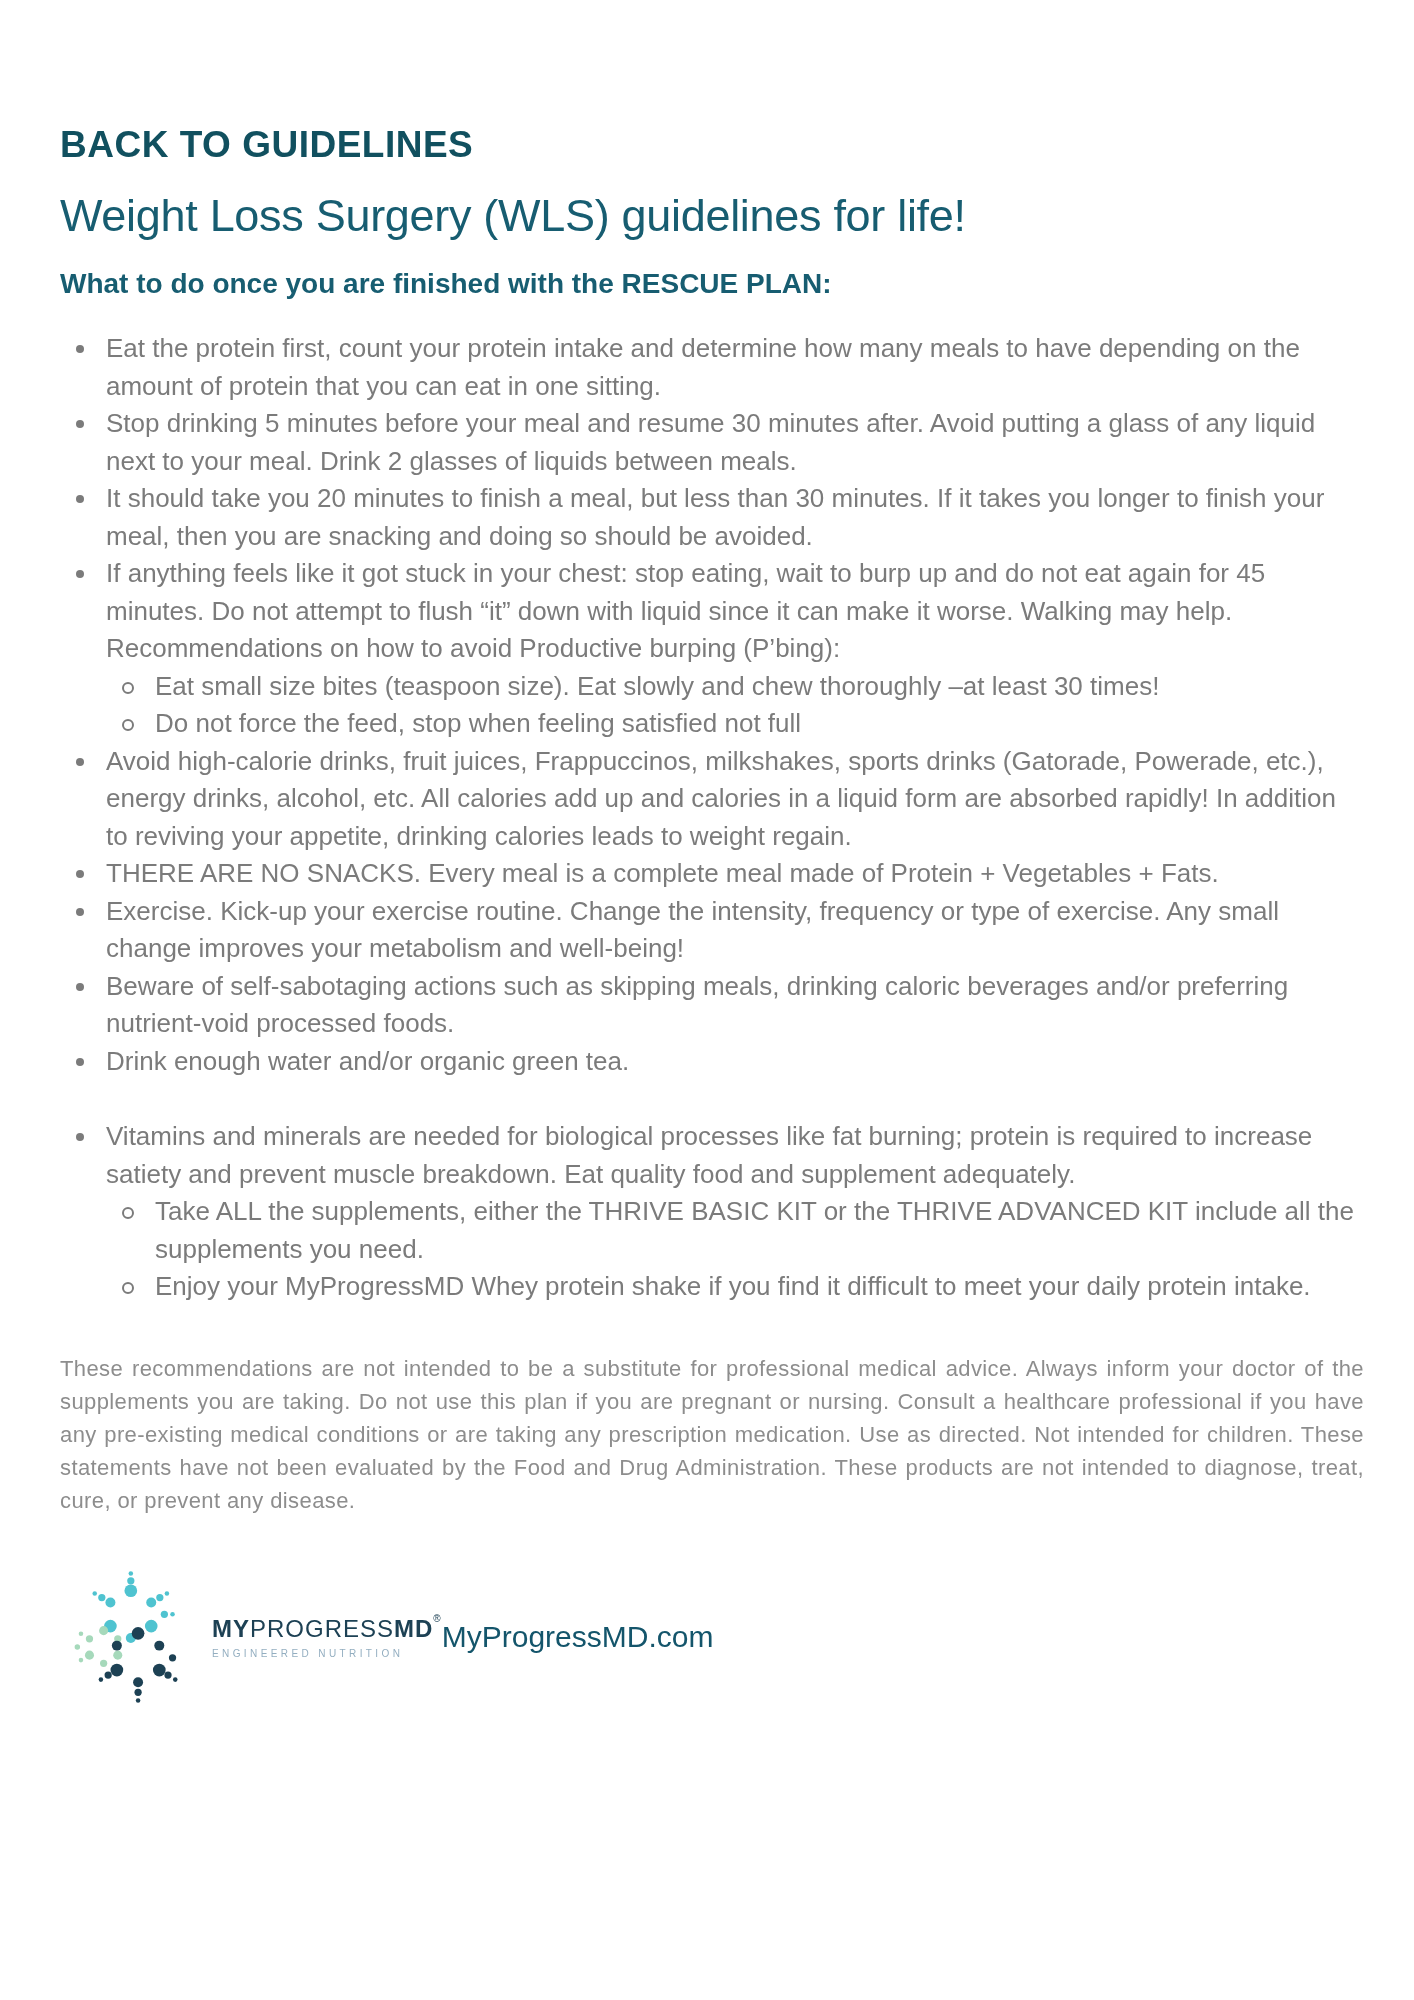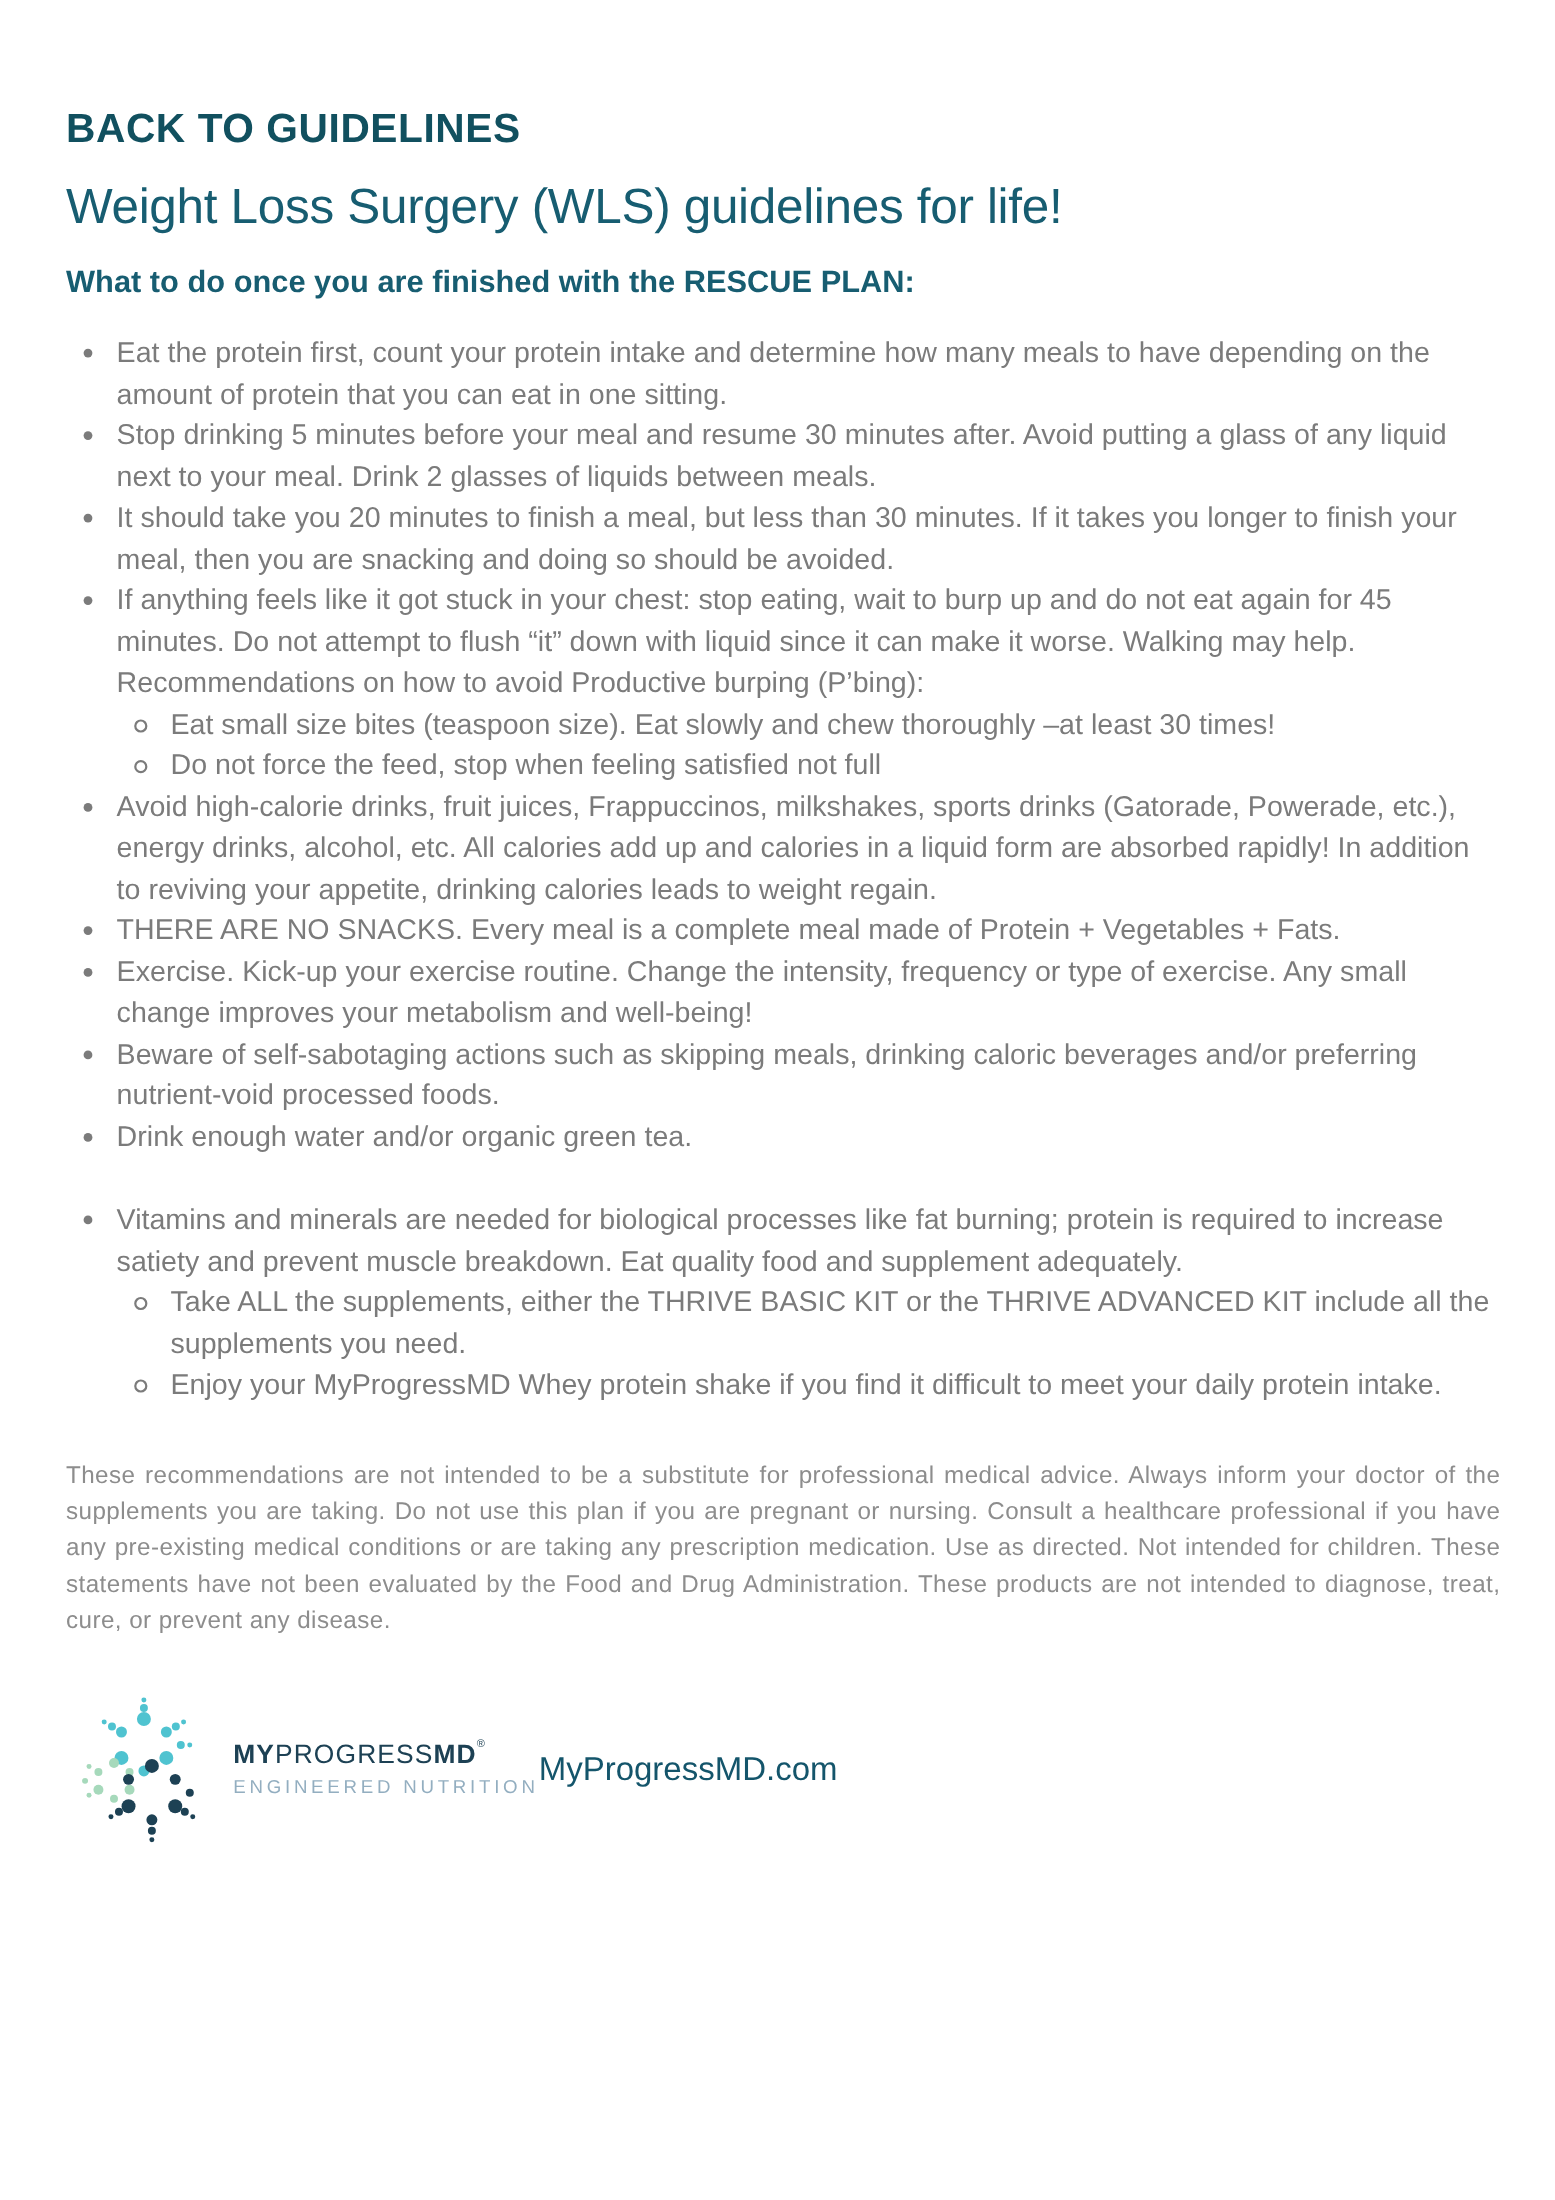--- a/index.html
+++ b/index.html
@@ -10,21 +10,21 @@
     --logo-navy:#1d4154;
     --logo-teal:#4fc3d0;
     --logo-green:#a6d9bb;
     --logo-gray-blue:#93aec0;
     --website-teal:#14556b;
   }
   *{box-sizing:border-box;}
   html,body{margin:0;padding:0;background:#ffffff;}
   .page{
     width:1414px;height:1893px;background:#ffffff;overflow:hidden;
-    font-family:"Liberation Sans",sans-serif;position:relative;
+    font-family:"Liberation Sans",sans-serif;position:relative;margin-top:28px;
   }
   .content{padding:0 50px 0 60px;}
   .back-link{
     margin:0;padding-top:96px;
     font-size:37px;font-weight:600;letter-spacing:0.5px;
     color:var(--heading-teal);cursor:pointer;
   }
   .doc-title{
     margin:24px 0 0 0;
     font-size:45px;font-weight:400;letter-spacing:-0.3px;
@@ -71,21 +71,21 @@
   .logo-block{display:flex;align-items:center;gap:14px;margin-left:10px;}
   .logo-icon{width:128px;height:136px;flex:0 0 auto;}
   .logo-text-line1{
     font-size:24px;letter-spacing:1px;color:var(--logo-navy);
     white-space:nowrap;
   }
   .logo-text-line1 .bold{font-weight:700;}
   .logo-text-line1 .light{font-weight:400;}
   .logo-reg{font-size:10px;vertical-align:top;position:relative;top:-2px;}
   .logo-tagline{
-    margin-top:5px;font-size:17px;letter-spacing:3.4px;
+    margin-top:5px;font-size:10px;letter-spacing:3.4px;
     color:var(--logo-gray-blue);white-space:nowrap;
   }
   .website{
     font-size:30px;font-weight:500;color:var(--website-teal);
     cursor:pointer;white-space:nowrap;
   }
 </style>
 </head>
 <body>
 

